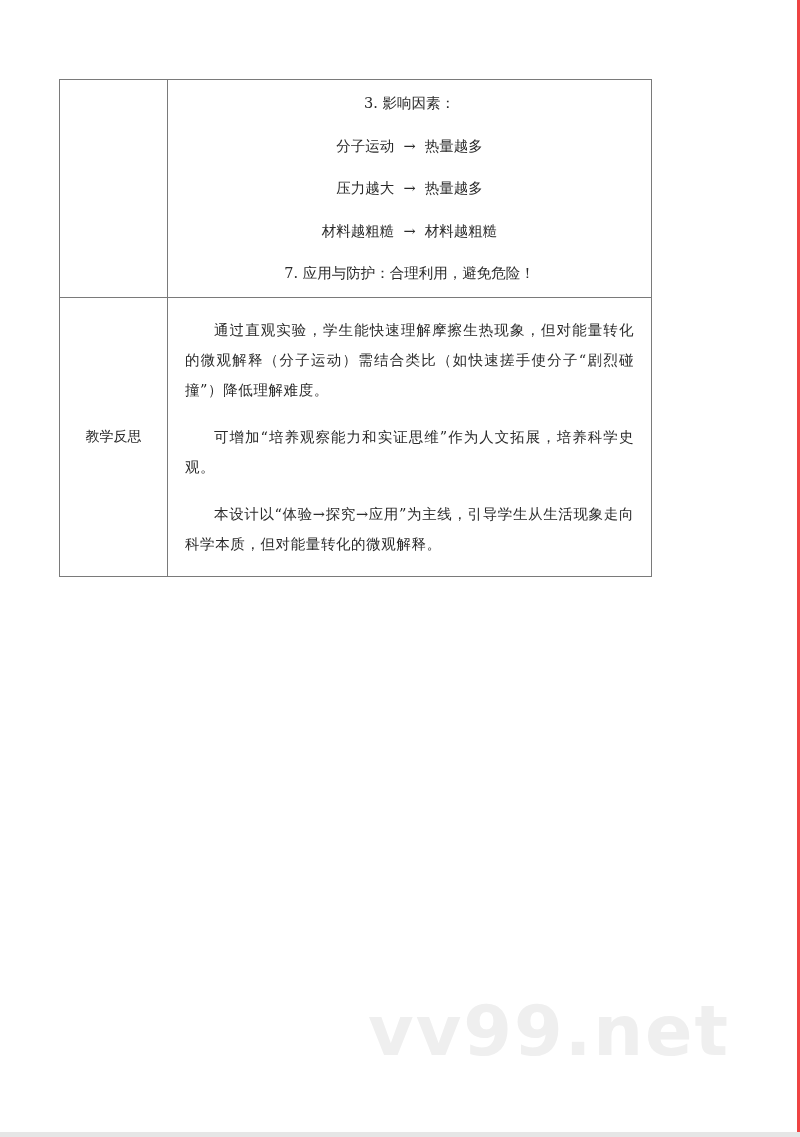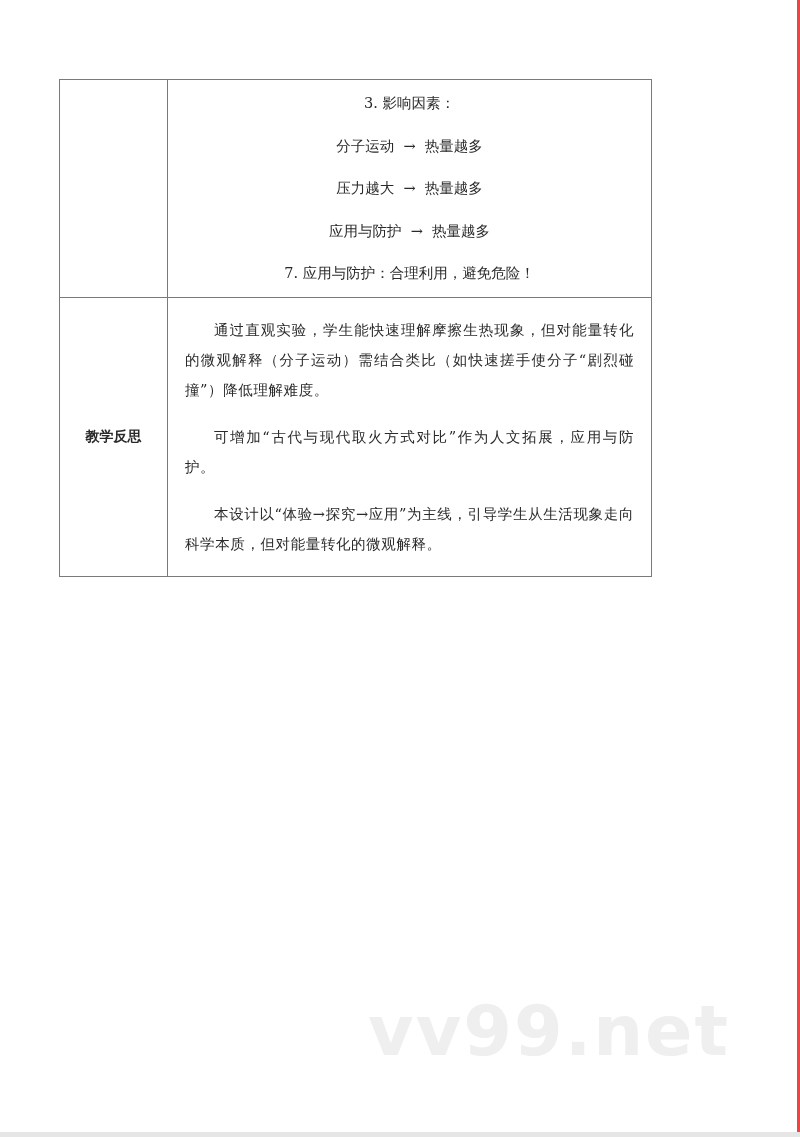--- a/index.html
+++ b/index.html
@@ -39,21 +39,21 @@
     }
     table.plan td {
       border: 1.5px solid #7a7a7a;
       vertical-align: middle;
       padding: 0;
     }
     td.label-cell {
       width: 107px;
       text-align: center;
       font-family: "DejaVu Sans", "Liberation Sans", sans-serif;
-      font-weight: bold;
+      font-weight: normal;
       font-size: 14px;
       color: #2a2a2a;
     }
     .row-summary td { height: 217px; }
     .row-reflection td { height: 225px; }
     .summary-cell {
       text-align: center;
       font-size: 14.5px;
       line-height: 42.5px;
       padding-top: 2px;
@@ -84,29 +84,29 @@
 
 <div class="page">
   <table class="plan">
     <tbody>
         <tr class="row-summary">
       <td class="label-cell"></td>
       <td class="summary-cell">
         <span class="summary-line">3. 影响因素：</span>
         <span class="summary-line">分子运动  →  热量越多</span>
         <span class="summary-line">压力越大  →  热量越多</span>
-        <span class="summary-line">应用与防护  →  热量越多</span>
+        <span class="summary-line">材料越粗糙  →  材料越粗糙</span>
         <span class="summary-line">7. 应用与防护：合理利用，避免危险！</span>
       </td>
     </tr>
     <tr class="row-reflection">
       <td class="label-cell">教学反思</td>
       <td class="reflection-cell">
         <p class="para">通过直观实验，学生能快速理解摩擦生热现象，但对能量转化的微观解释（分子运动）需结合类比（如快速搓手使分子“剧烈碰撞”）降低理解难度。</p>
-        <p class="para">可增加“古代与现代取火方式对比”作为人文拓展，应用与防护。</p>
+        <p class="para">可增加“培养观察能力和实证思维”作为人文拓展，培养科学史观。</p>
         <p class="para">本设计以“体验→探究→应用”为主线，引导学生从生活现象走向科学本质，但对能量转化的微观解释。</p>
       </td>
     </tr>
   </tbody>
     </table>
 
   <div class="watermark">vv99.net</div>
 </div>
 <div class="page-bottom-strip"></div>
 

